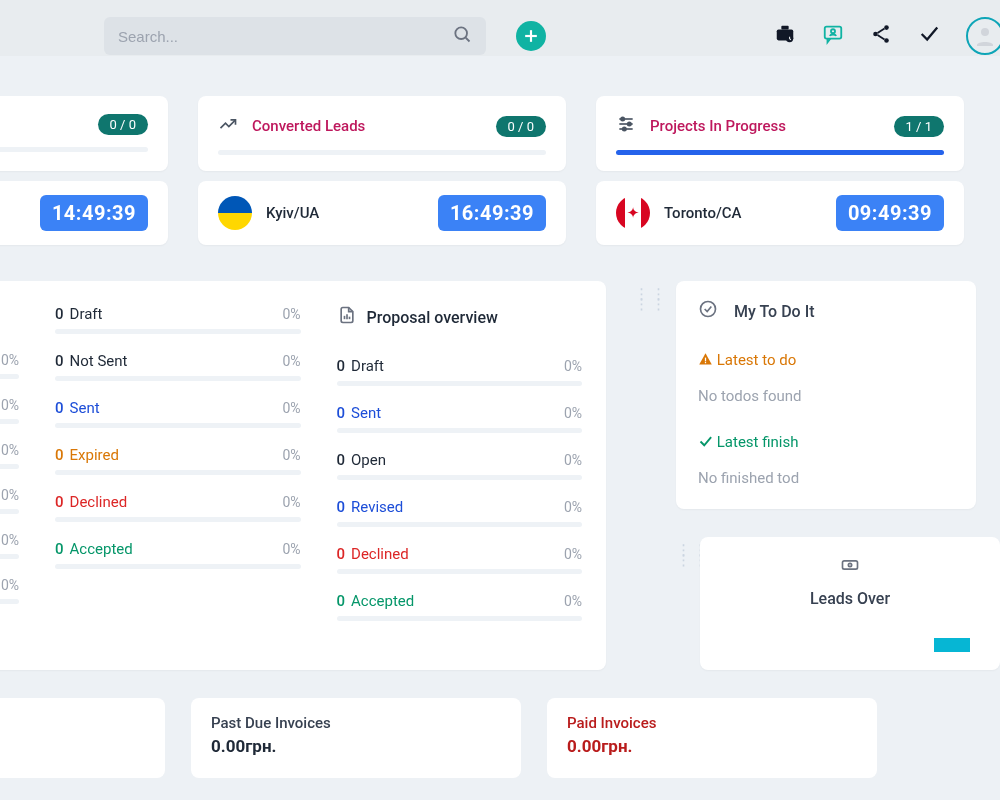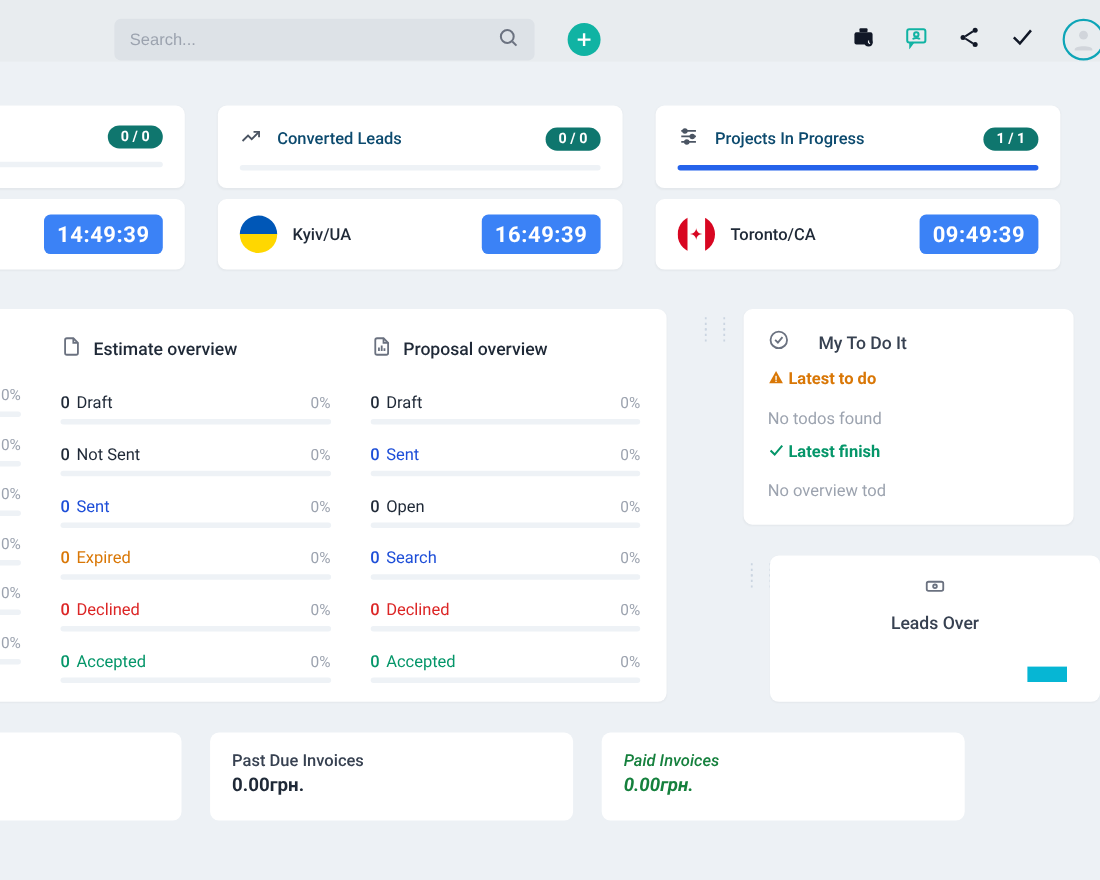--- a/index.html
+++ b/index.html
@@ -79,29 +79,29 @@
     padding: 18px 20px 16px 20px;
   }
   .summary-head {
     display:flex;
     align-items:center;
     gap:14px;
   }
   .summary-title {
     font-size: 15px;
     font-weight: 500;
-    color:#0c4a6e;
+    color:#be185d;
     flex:1;
   }
   .summary-pill {
     background:#0f766e;
     color:#fff;
     border-radius: 999px;
     font-size: 13px;
-    font-weight:700;
+    font-weight:400;
     padding: 3px 12px;
   }
   .summary-bar {
     height: 5px;
     background:#eef2f6;
     border-radius: 3px;
     margin-top: 12px;
   }
   .summary-bar.fill {
     background:#2563eb;
@@ -221,33 +221,33 @@
   }
   .invoice-card {
     background:#fff;
     border-radius:8px;
     padding: 16px 20px 22px 20px;
     width: 330px;
   }
   .invoice-title { font-size:15px; color:#374151; font-weight:500; }
   .invoice-amount { font-size:17px; font-weight:700; margin-top:4px; }
   .amount-gray { color:#1f2937; }
-  .amount-green { color:#15803d;font-style:italic; }
+  .amount-green { color:#b91c1c; }
   
   .right-side {
     display:flex;
     flex-direction:column;
     gap:28px;
   }
   .todo-card {
     width: 300px;
     padding: 18px 20px 22px 22px;
   }
-  .todo-header { display:flex; align-items:center; gap:26px; font-weight:500;}
-  .todo-sect { margin-top: 12px; font-size:15px; font-weight:700;}
+  .todo-header { display:flex; align-items:center; gap:16px; font-weight:500;}
+  .todo-sect { margin-top: 28px; font-size:15px; font-weight:400;}
   .sect-amber { color:#d97706; }
   .sect-green { color:#059669; }
   .todo-empty { color:#9ca3af; font-size:15px; margin-top: 18px; }
   .leads-card {
     width:300px;
     padding: 18px 20px;
   }
   .leads-header { display:flex; align-items:center; gap:10px; font-weight:500;flex-direction:column;}
   .legend { margin-top: 30px; }
   .legend-row { display:flex; align-items:center; gap:10px; font-size:14px; margin-top:6px;}
@@ -417,29 +417,20 @@
             <div class="stat-item">
               <div class="stat-line">
                 <span class="stat-pct" style="margin-left:auto">0%</span>
               </div>
               <div class="stat-bar"></div>
             </div>
           </div>
       </div>
 
       <div class="overview-col">
-        <div class="col-header">
-          <span>
-            <svg class="icon" viewBox="0 0 24 24" fill="none" stroke="#6b7280" stroke-width="2">
-              <path d="M14 3H7a2 2 0 0 0-2 2v14a2 2 0 0 0 2 2h10a2 2 0 0 0 2-2V8z"></path>
-                <polyline points="14 3 14 8 19 8"></polyline>
-            </svg>
-          </span>
-          <span>Estimate overview</span>
-        </div>
         <div class="stat-list" id="estimate-list">
             <div class="stat-item">
               <div class="stat-line">
                 <span class="stat-count c-default">0</span>
                 <span class="c-default">Draft</span>
                 <span class="stat-pct">0%</span>
               </div>
               <div class="stat-bar"></div>
             </div>
             <div class="stat-item">
@@ -519,21 +510,21 @@
               <div class="stat-line">
                 <span class="stat-count c-default">0</span>
                 <span class="c-default">Open</span>
                 <span class="stat-pct">0%</span>
               </div>
               <div class="stat-bar"></div>
             </div>
             <div class="stat-item">
               <div class="stat-line">
                 <span class="stat-count c-blue">0</span>
-                <span class="c-blue">Search</span>
+                <span class="c-blue">Revised</span>
                 <span class="stat-pct">0%</span>
               </div>
               <div class="stat-bar"></div>
             </div>
             <div class="stat-item">
               <div class="stat-line">
                 <span class="stat-count c-red">0</span>
                 <span class="c-red">Declined</span>
                 <span class="stat-pct">0%</span>
               </div>
@@ -573,21 +564,21 @@
           </svg>
         <span>Latest to do</span>
       </div>
       <div class="todo-empty">No todos found</div>
       <div class="todo-sect sect-green">
         <svg width="15" height="15" viewBox="0 0 24 24" style="vertical-align:-2px" fill="none" stroke="#059669" stroke-width="3">
             <polyline points="4 12 10 18 21 5"></polyline>
           </svg>
         <span>Latest finish</span>
       </div>
-      <div class="todo-empty">No overview tod</div>
+      <div class="todo-empty">No finished tod</div>
     </div>
 
     <div style="display:flex; gap:10px;">
       <div class="drag-handle">⋮⋮<br>⋮⋮</div>
       <div class="card leads-card">
         <div class="leads-header">
           <span>
             <svg class="icon" viewBox="0 0 24 24" fill="none" stroke="#6b7280" stroke-width="2">
               <rect x="3" y="7" width="18" height="10" rx="2"></rect>
                 <circle cx="12" cy="12" r="2"></circle>

